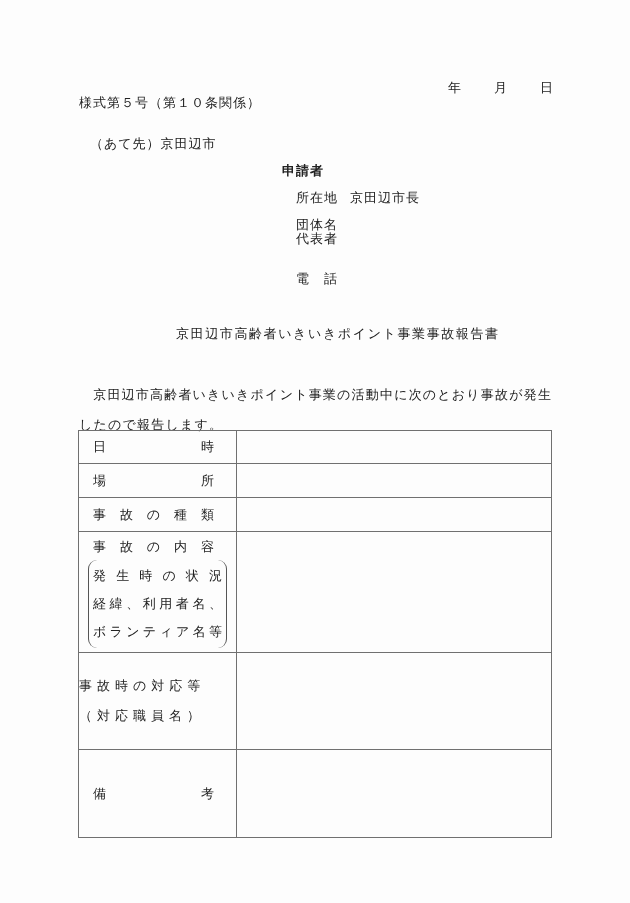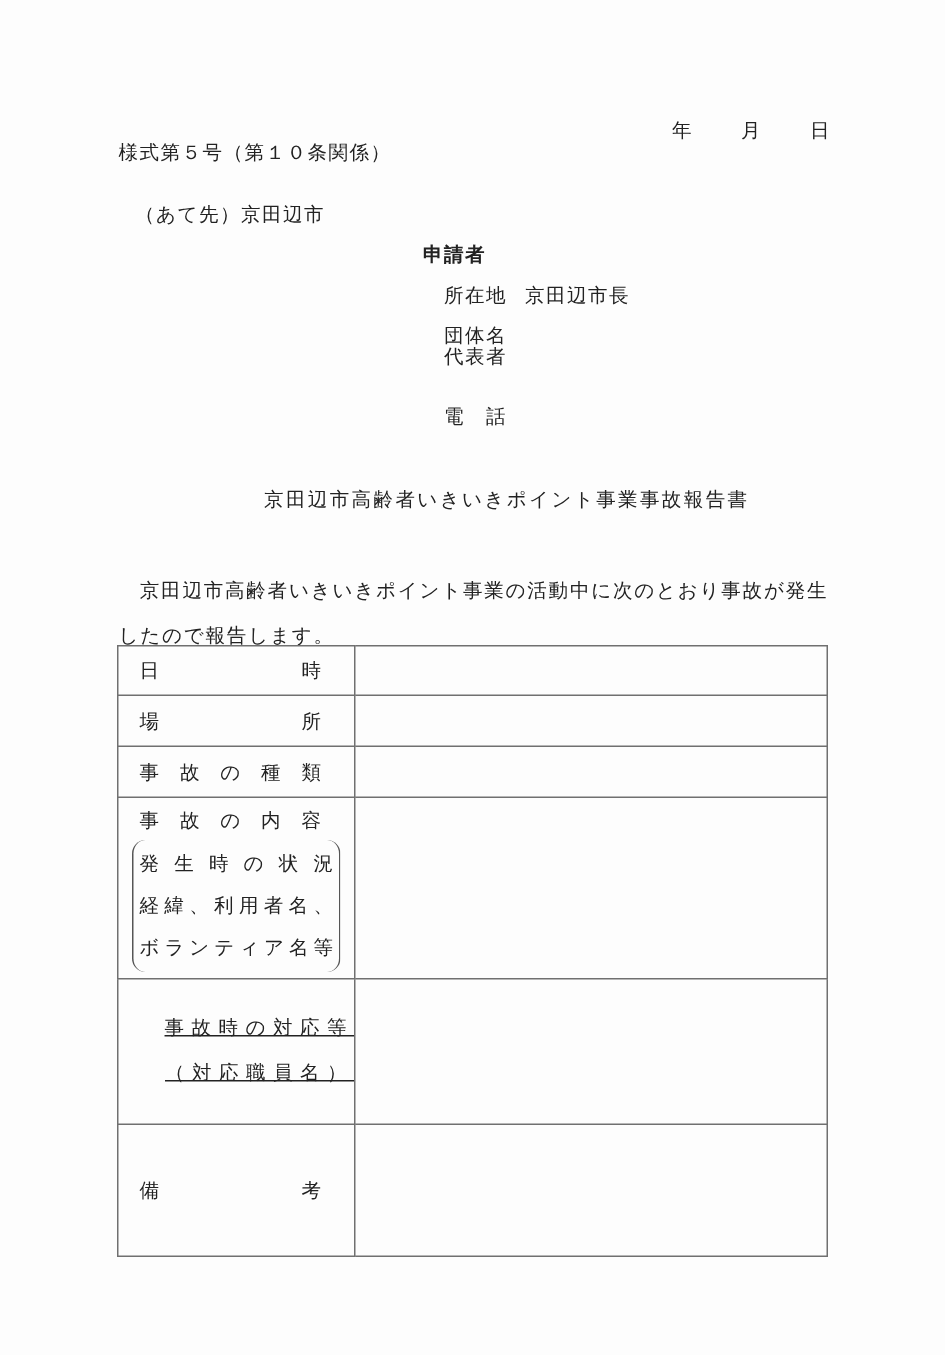--- a/index.html
+++ b/index.html
@@ -43,21 +43,21 @@
     border-left: 1.5px solid #555;
     border-right: 1.5px solid #555;
     border-radius: 9px;
     padding: 2px 4px;
     position: relative;
   }
   .bracket-box::before, .bracket-box::after {
     content: ""; position: absolute; left: 9px; right: 9px; height: 0;
   }
   .line-spread { display: flex; justify-content: space-between; height: 28px; align-items: center; }
-  .center-lines { text-align: right; line-height: 30px; letter-spacing: 5px; text-decoration: underline; }
+  .center-lines { text-align: left; line-height: 30px; letter-spacing: 5px; }
 </style>
 </head>
 <body>
 
 <div class="abs form-no">様式第５号（第１０条関係）</div>
 
 <div class="abs date-line">
   <span style="left:0">年</span>
   <span style="left:46px">月</span>
   <span style="left:92px">日</span>

